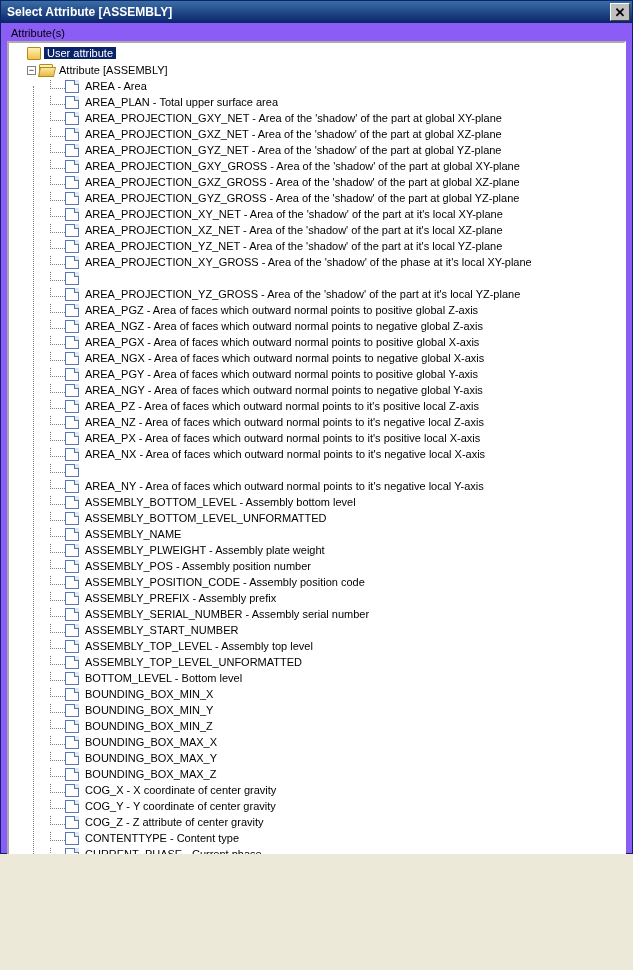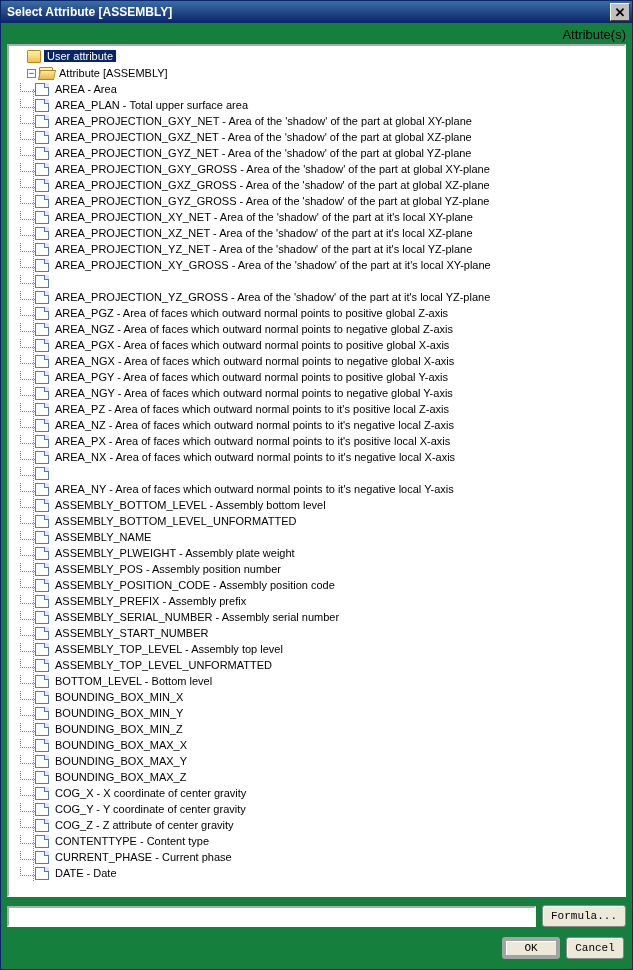--- a/index.html
+++ b/index.html
@@ -5,23 +5,23 @@
   * { box-sizing: border-box; }
   html, body {
     margin: 0; padding: 0;
     font-family: Tahoma, "Segoe UI", sans-serif;
     font-size: 11px;
     background: #ece9d8;
     color: #000;
   }
   .window {
     width: 633px;
-    height: 970px;
+    height: 854px;
     border: 1px solid #0a246a;
-    background: #15803d;
+    background: #8b5cf6;
     display: flex;
     flex-direction: column;
   }
   .titlebar {
     height: 22px;
     background: linear-gradient(to bottom, #3a6ea5, #0a246a);
     color: #fff;
     display: flex;
     align-items: center;
     justify-content: space-between;
@@ -40,22 +40,21 @@
     align-items: center;
     justify-content: center;
     font-family: Arial, sans-serif;
     font-size: 13px;
     font-weight: bold;
     color: #000;
     cursor: pointer;
   }
   .fieldlabel {
     padding: 4px 6px 0 10px;
-    font-size: 13px;
-    text-align: right;
+    font-size: 11px;
   }
   .tree-container {
     flex: 1;
     margin: 2px 6px 4px 6px;
     border: 2px inset #fff;
     background: #fff;
     display: flex;
     position: relative;
   }
   .tree-scroll {
@@ -72,21 +71,21 @@
   .tree-scroll::-webkit-scrollbar-button { background: #ece9d8; border: 1px solid #888; height:16px; }
 
   .node {
     display: flex;
     align-items: center;
     height: 16px;
     white-space: nowrap;
     position: relative;
   }
   .indent1 { padding-left: 18px; }
-  .indent3 { padding-left: 25px; }
+  .indent3 { padding-left: 55px; }
 
   .guide {
     position: relative;
   }
   .guide::before {
     content: "";
     position: absolute;
     left: 24px;
     top: 8px;
     bottom: 0;
@@ -271,21 +270,21 @@
           <div class="node indent3 leaf">
             <span class="page-icon"></span>
             <span class="node-label">AREA_PROJECTION_XZ_NET  -  Area of the 'shadow' of the part at it's local XZ-plane</span>
           </div>
           <div class="node indent3 leaf">
             <span class="page-icon"></span>
             <span class="node-label">AREA_PROJECTION_YZ_NET  -  Area of the 'shadow' of the part at it's local YZ-plane</span>
           </div>
           <div class="node indent3 leaf">
             <span class="page-icon"></span>
-            <span class="node-label">AREA_PROJECTION_XY_GROSS  -  Area of the 'shadow' of the part at it's local XY-plane</span>
+            <span class="node-label">AREA_PROJECTION_XY_GROSS  -  Area of the 'shadow' of the phase at it's local XY-plane</span>
           </div>
           <div class="node indent3 leaf">
             <span class="page-icon"></span>
           </div>
           <div class="node indent3 leaf">
             <span class="page-icon"></span>
             <span class="node-label">AREA_PROJECTION_YZ_GROSS  -  Area of the 'shadow' of the part at it's local YZ-plane</span>
           </div>
           <div class="node indent3 leaf">
             <span class="page-icon"></span>

